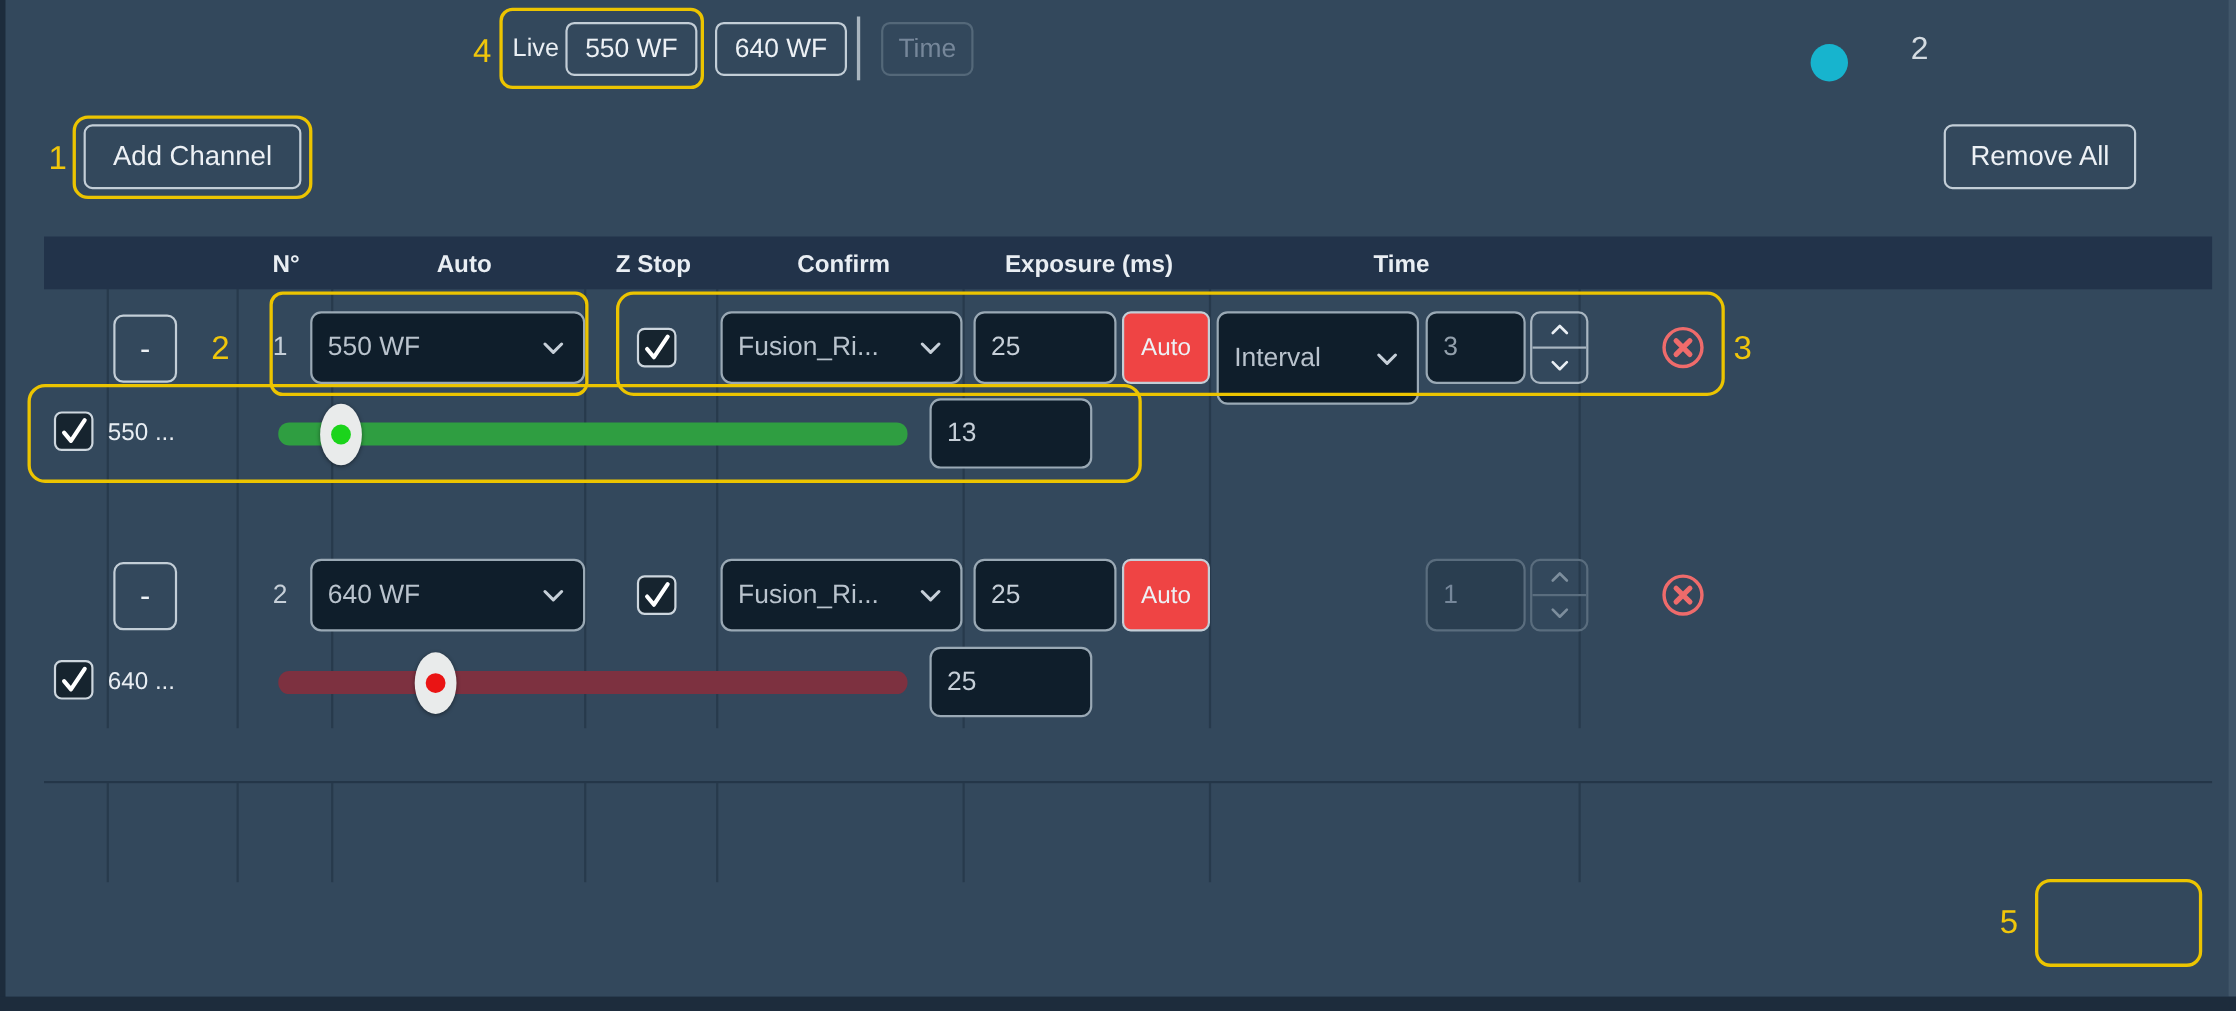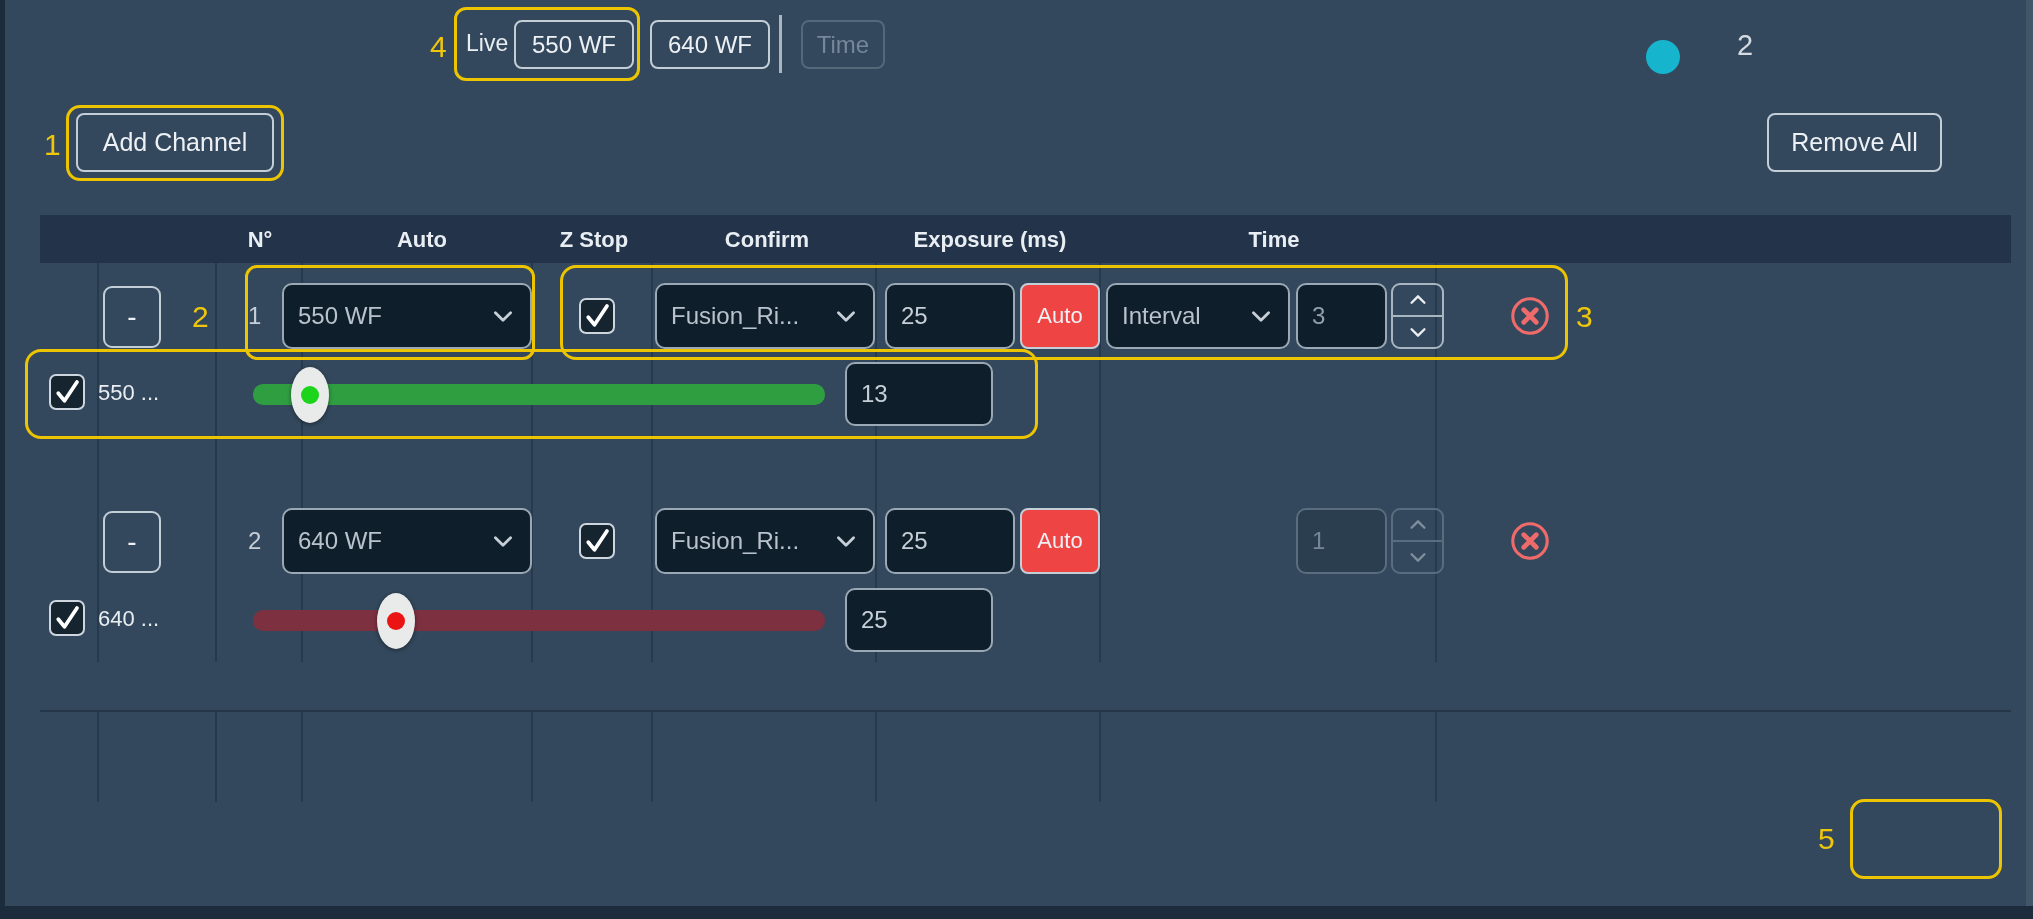--- a/index.html
+++ b/index.html
@@ -124,21 +124,21 @@
     <span style="color:#c6cfd8;display:flex;">
       <svg width="26" height="26" viewBox="0 0 24 24" fill="none">
           <polyline points="5,9 12,16 19,9" stroke="currentColor" stroke-width="2.6" stroke-linecap="round" stroke-linejoin="round"></polyline>
         </svg>
     </span>
   </div>
 
   <div class="abs input" style="left:885px;top:283px;width:130px;height:66px;color:#c6cfd8;">25</div>
   <button class="abs btn auto" style="left:1020px;top:283px;width:80px;height:66px;">Auto</button>
 
-  <div class="abs select" style="left:1106px;top:283px;width:184px;height:66px;">
+  <div class="abs select" style="left:1106px;top:283px;width:184px;height:85px;">
     <span>Interval</span>
     <span style="color:#c6cfd8;display:flex;">
       <svg width="26" height="26" viewBox="0 0 24 24" fill="none">
           <polyline points="5,9 12,16 19,9" stroke="currentColor" stroke-width="2.6" stroke-linecap="round" stroke-linejoin="round"></polyline>
         </svg>
     </span>
   </div>
 
   <div class="abs input dim" style="left:1296px;top:283px;width:91px;height:66px;">3</div>
   <div class="abs spin" style="left:1391px;top:283px;width:53px;height:66px;">

